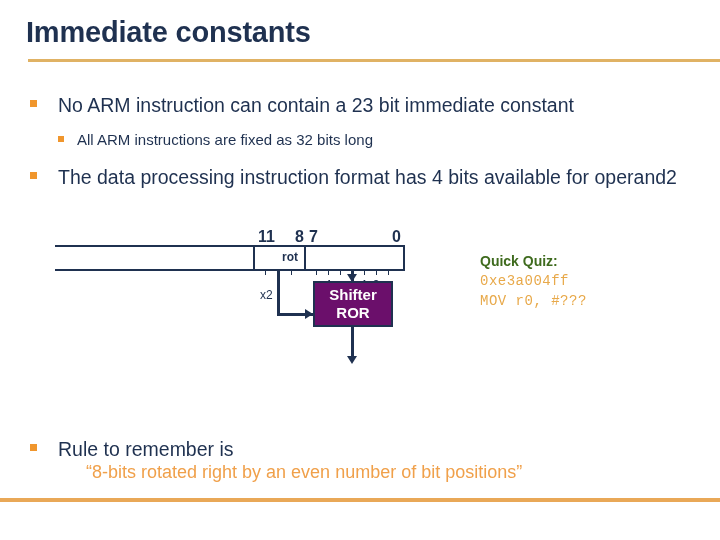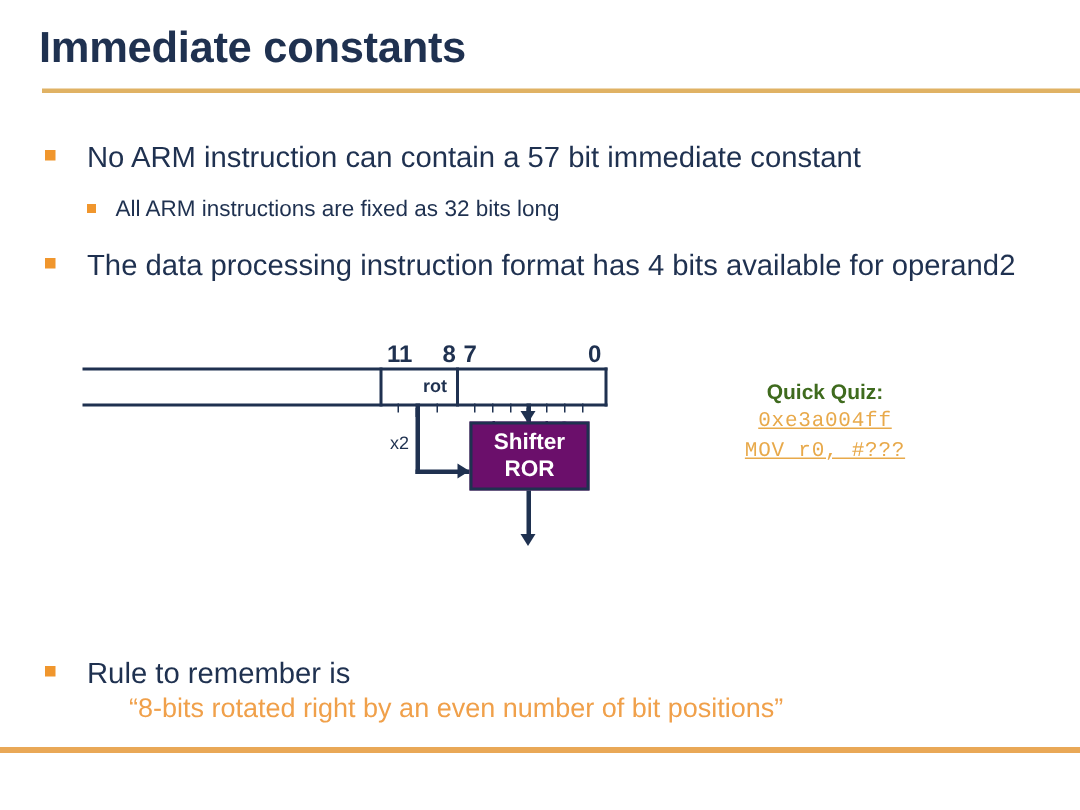--- a/index.html
+++ b/index.html
@@ -208,52 +208,50 @@
     position: absolute;
     left: 205px;
     top: 60px;
     font-size: 12px;
     color: #1F3150;
   }
 
   
   .quiz {
     position: absolute;
-    left: 460px;
+    left: 480px;
     top: 252px;
     width: 180px;
-    text-align: center;
   }
   .quiz .q-title {
     font-size: 14px;
     font-weight: bold;
     color: #3F6B1E;
     line-height: 19px;
   }
   .quiz .q-code {
     font-family: "Liberation Mono", "DejaVu Sans Mono", monospace;
     font-size: 14px;
     color: #E8A94A;
     line-height: 20px;
     letter-spacing: 0.5px;
     white-space: pre;
-    text-decoration: underline;
   }
 </style>
 </head>
 <body>
 
 <div class="slide">
 
   <div class="title">Immediate constants</div>
   <div class="title-rule"></div>
 
   <div class="bullet-l1" style="top:93px;">
     <span class="sq"></span>
-    <span class="txt">No ARM instruction can contain a 57 bit immediate constant</span>
+    <span class="txt">No ARM instruction can contain a 23 bit immediate constant</span>
   </div>
 
   <div class="bullet-l2" style="top:130px;">
     <span class="sq"></span>
     <span class="txt">All ARM instructions are fixed as 32 bits long</span>
   </div>
 
   <div class="bullet-l1" style="top:165px; width:660px;">
     <span class="sq"></span>
     <span class="txt">The data processing instruction format has 4 bits available for operand2</span>

